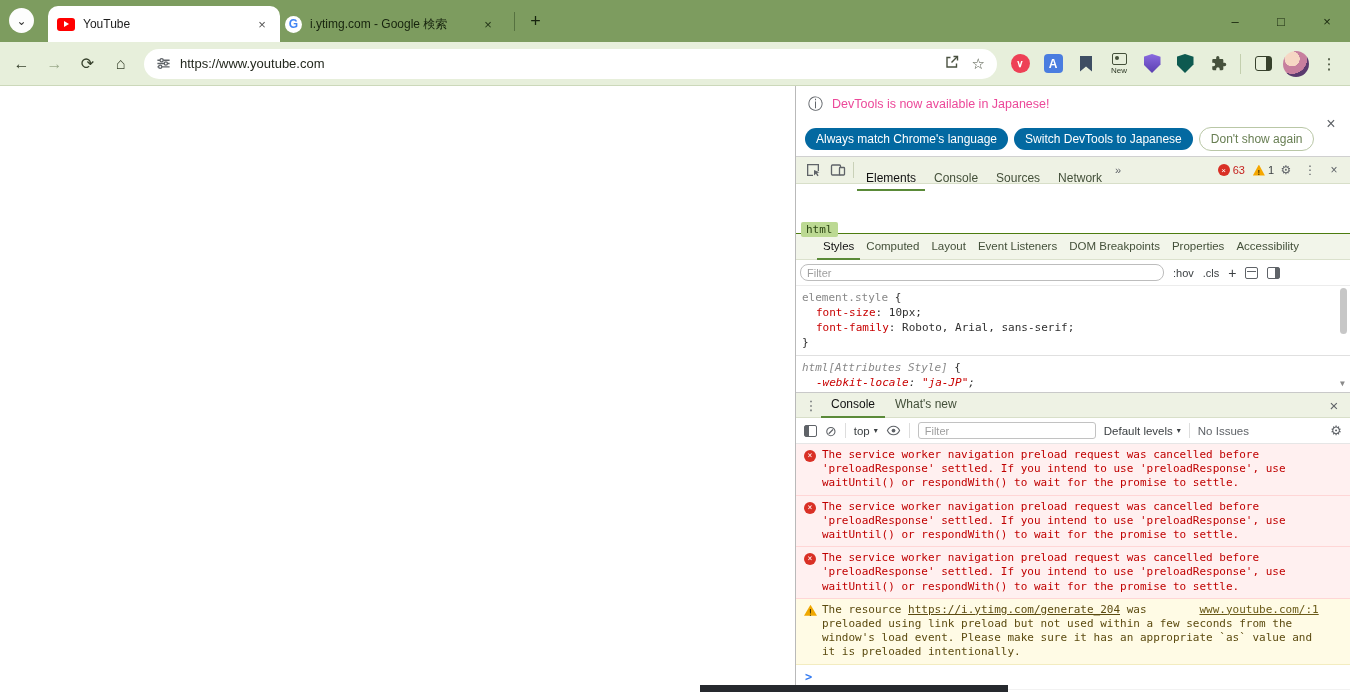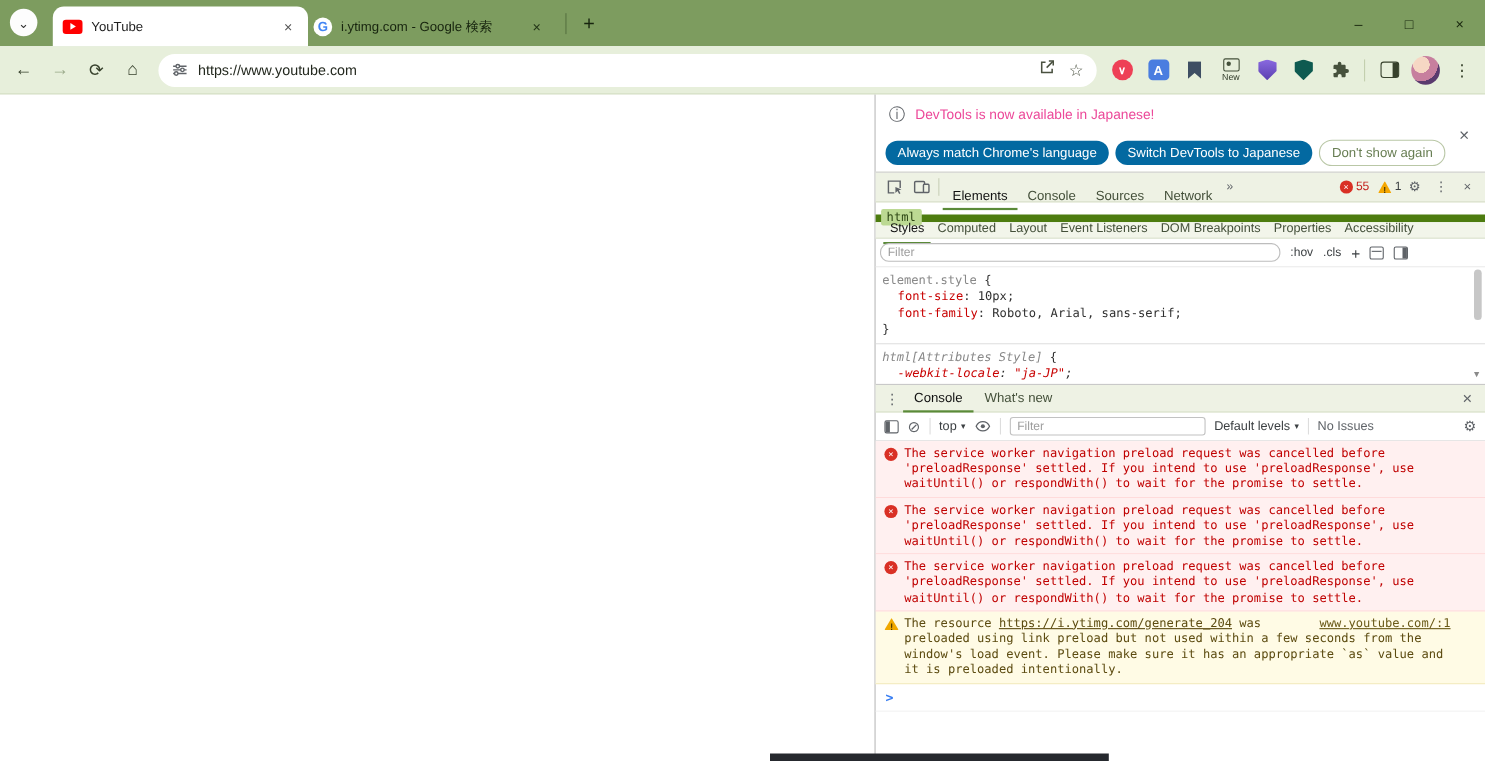--- a/index.html
+++ b/index.html
@@ -94,26 +94,26 @@
              display:flex; align-items:center; justify-content:center; }
   .err-dot::after { content:"×"; }
   .warn-badge { display:flex; align-items:center; gap:3px; color:#3c4043; font-size:11px; margin-left:4px; }
   .warn-tri { width:12px; height:11px; background:#f5a700; clip-path:polygon(50% 0,100% 100%,0 100%);
               position:relative; }
   .warn-tri::after { content:"!"; position:absolute; left:0; right:0; bottom:-1px; text-align:center;
                      font-size:8px; font-weight:bold; color:#4a3600; }
   .dtt-right-icon { width:24px; height:24px; display:flex; align-items:center; justify-content:center;
                     color:#5f6368; }
 
-  .elements-pane { height:18px; border-bottom:7px solid #4d7c0f; padding:6px 0 0 5px;
-                   font:11px "DejaVu Sans Mono",monospace; }
+  .elements-pane { height:18px; border-bottom:1px solid #4d7c0f; padding:6px 0 0 5px;
+                   font:11px "DejaVu Sans Mono",monospace;margin-top:32px; }
   .node-chip { display:inline-block; background:#bcd993; color:#2c4513; padding:1px 5px; border-radius:2px; }
 
-  .sb-tabs { height:15px; background:#f2f5ea; border-bottom:1px solid #dbe1cd; display:flex; align-items:center;
-             font-size:11.5px; color:#44503a; padding:0 7px; }
+  .sb-tabs { height:26px; background:#f2f5ea; border-bottom:1px solid #dbe1cd; display:flex; align-items:center;
+             font-size:11.5px; color:#44503a; padding:0 21px; }
   .sb-tab { padding:0 6px; height:26px; line-height:25px; white-space:nowrap; }
   .sb-tab.active { color:#111; border-bottom:2px solid #5a8a38; }
 
   .styles-filter-row { height:26px; display:flex; align-items:center; gap:9px; padding:0 8px 0 4px;
                        border-bottom:1px solid #ececec; }
   .filter-input { width:364px; height:17px; border:1px solid #bdbdbd; border-radius:8px; font-size:11px;
                   padding:0 6px; color:#333; outline:none; background:#fff;
                   font-family:"Liberation Sans",sans-serif; }
   .filter-input::placeholder { color:#9e9e9e; }
   .sf-label { font-size:11px; color:#3c4043; white-space:nowrap; }
@@ -308,21 +308,21 @@
       </span>
       <span class="dtt-sep"></span>
       <span class="dt-tab active">Elements</span>
       <span class="dt-tab">Console</span>
       <span class="dt-tab">Sources</span>
       <span class="dt-tab">Network</span>
       <span class="overflow-tabs">»</span>
       <span class="badges">
         <span class="err-badge">
           <span class="err-dot"></span>
-          <span>55</span>
+          <span>63</span>
         </span>
         <span class="warn-badge">
           <span class="warn-tri"></span>
           <span>1</span>
         </span>
       </span>
       <span class="dtt-right-icon">⚙</span>
       <span class="dtt-right-icon">⋮</span>
       <span class="dtt-right-icon">×</span>
     </div>

